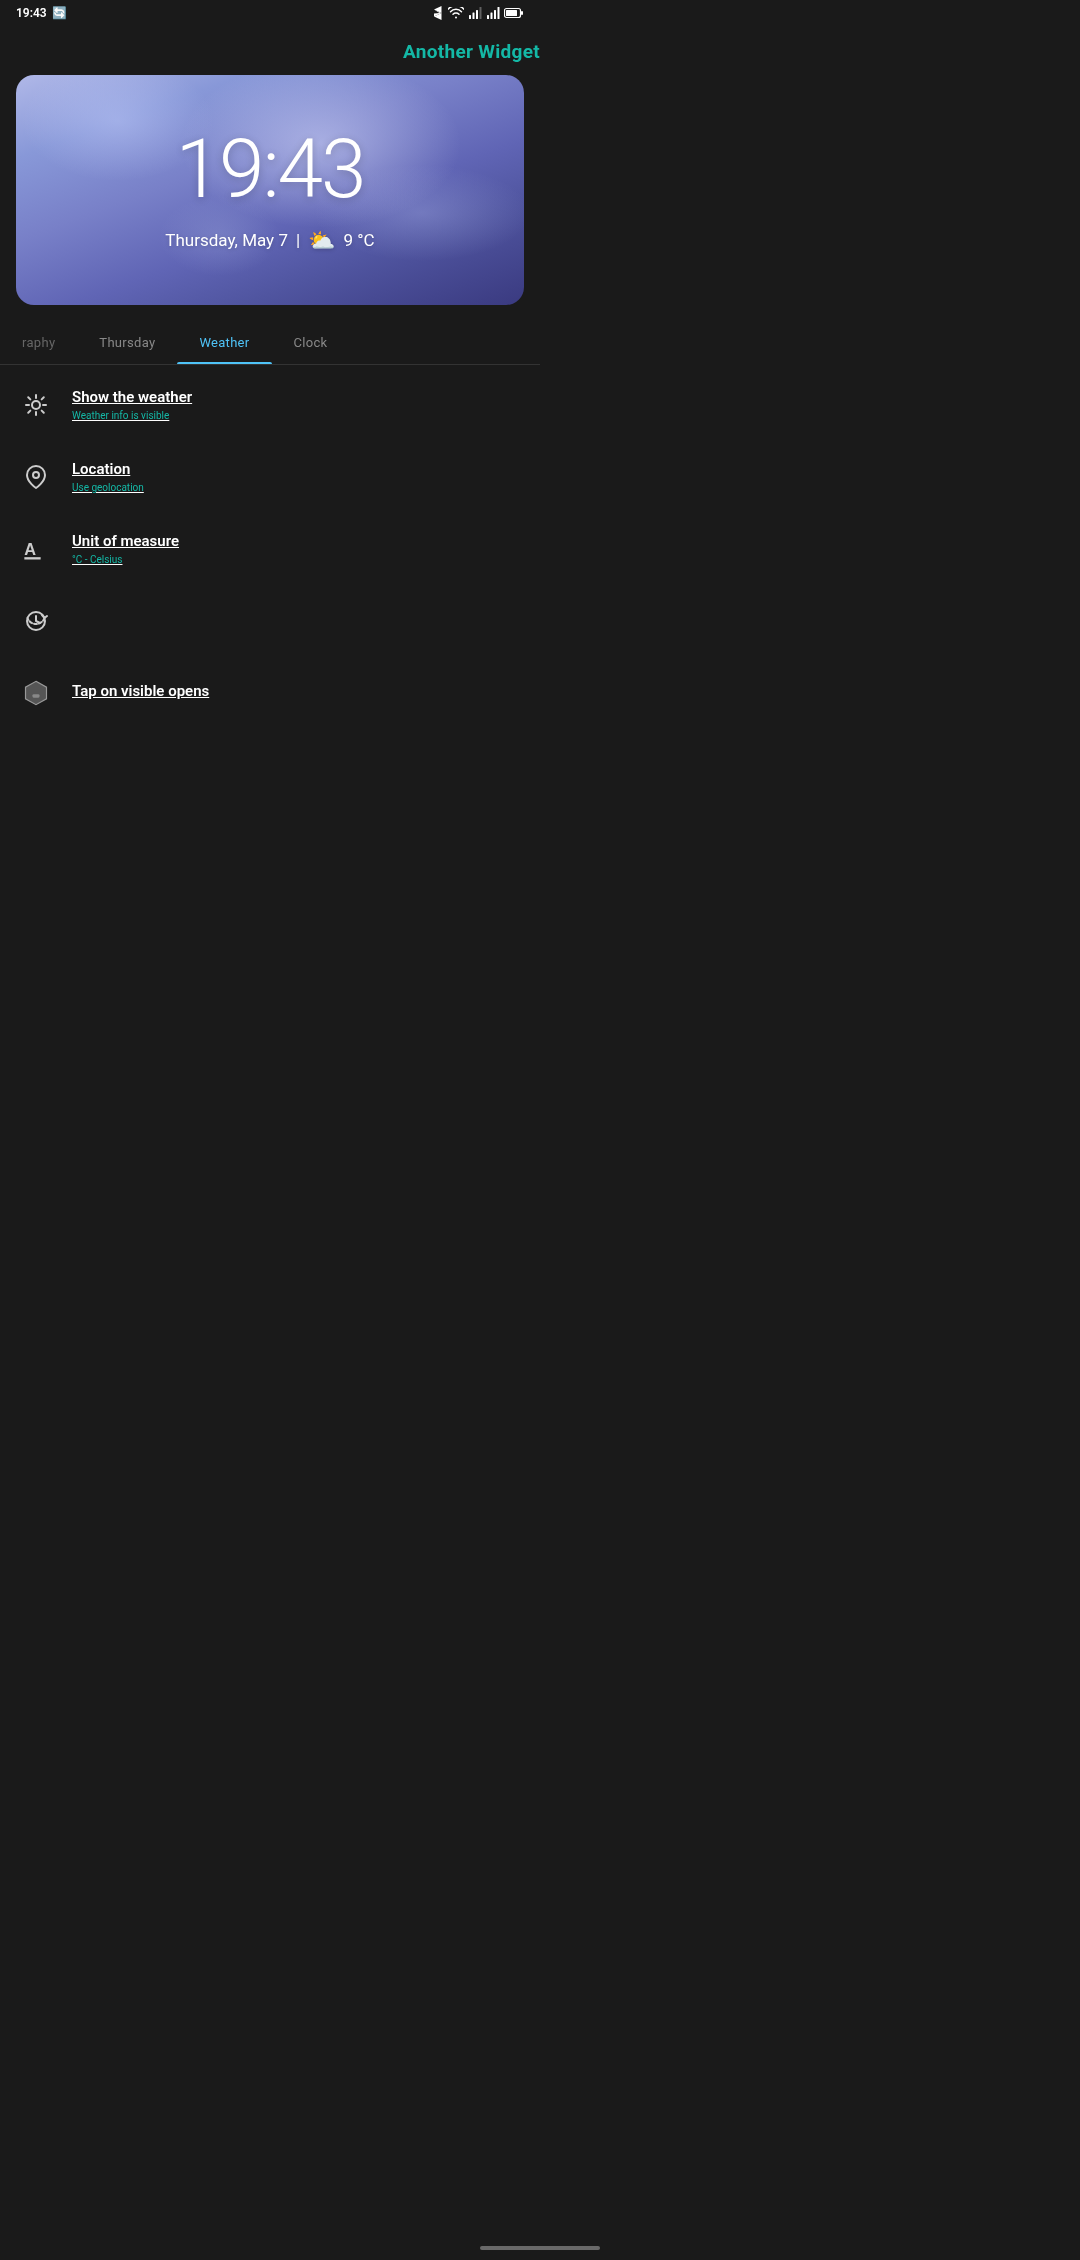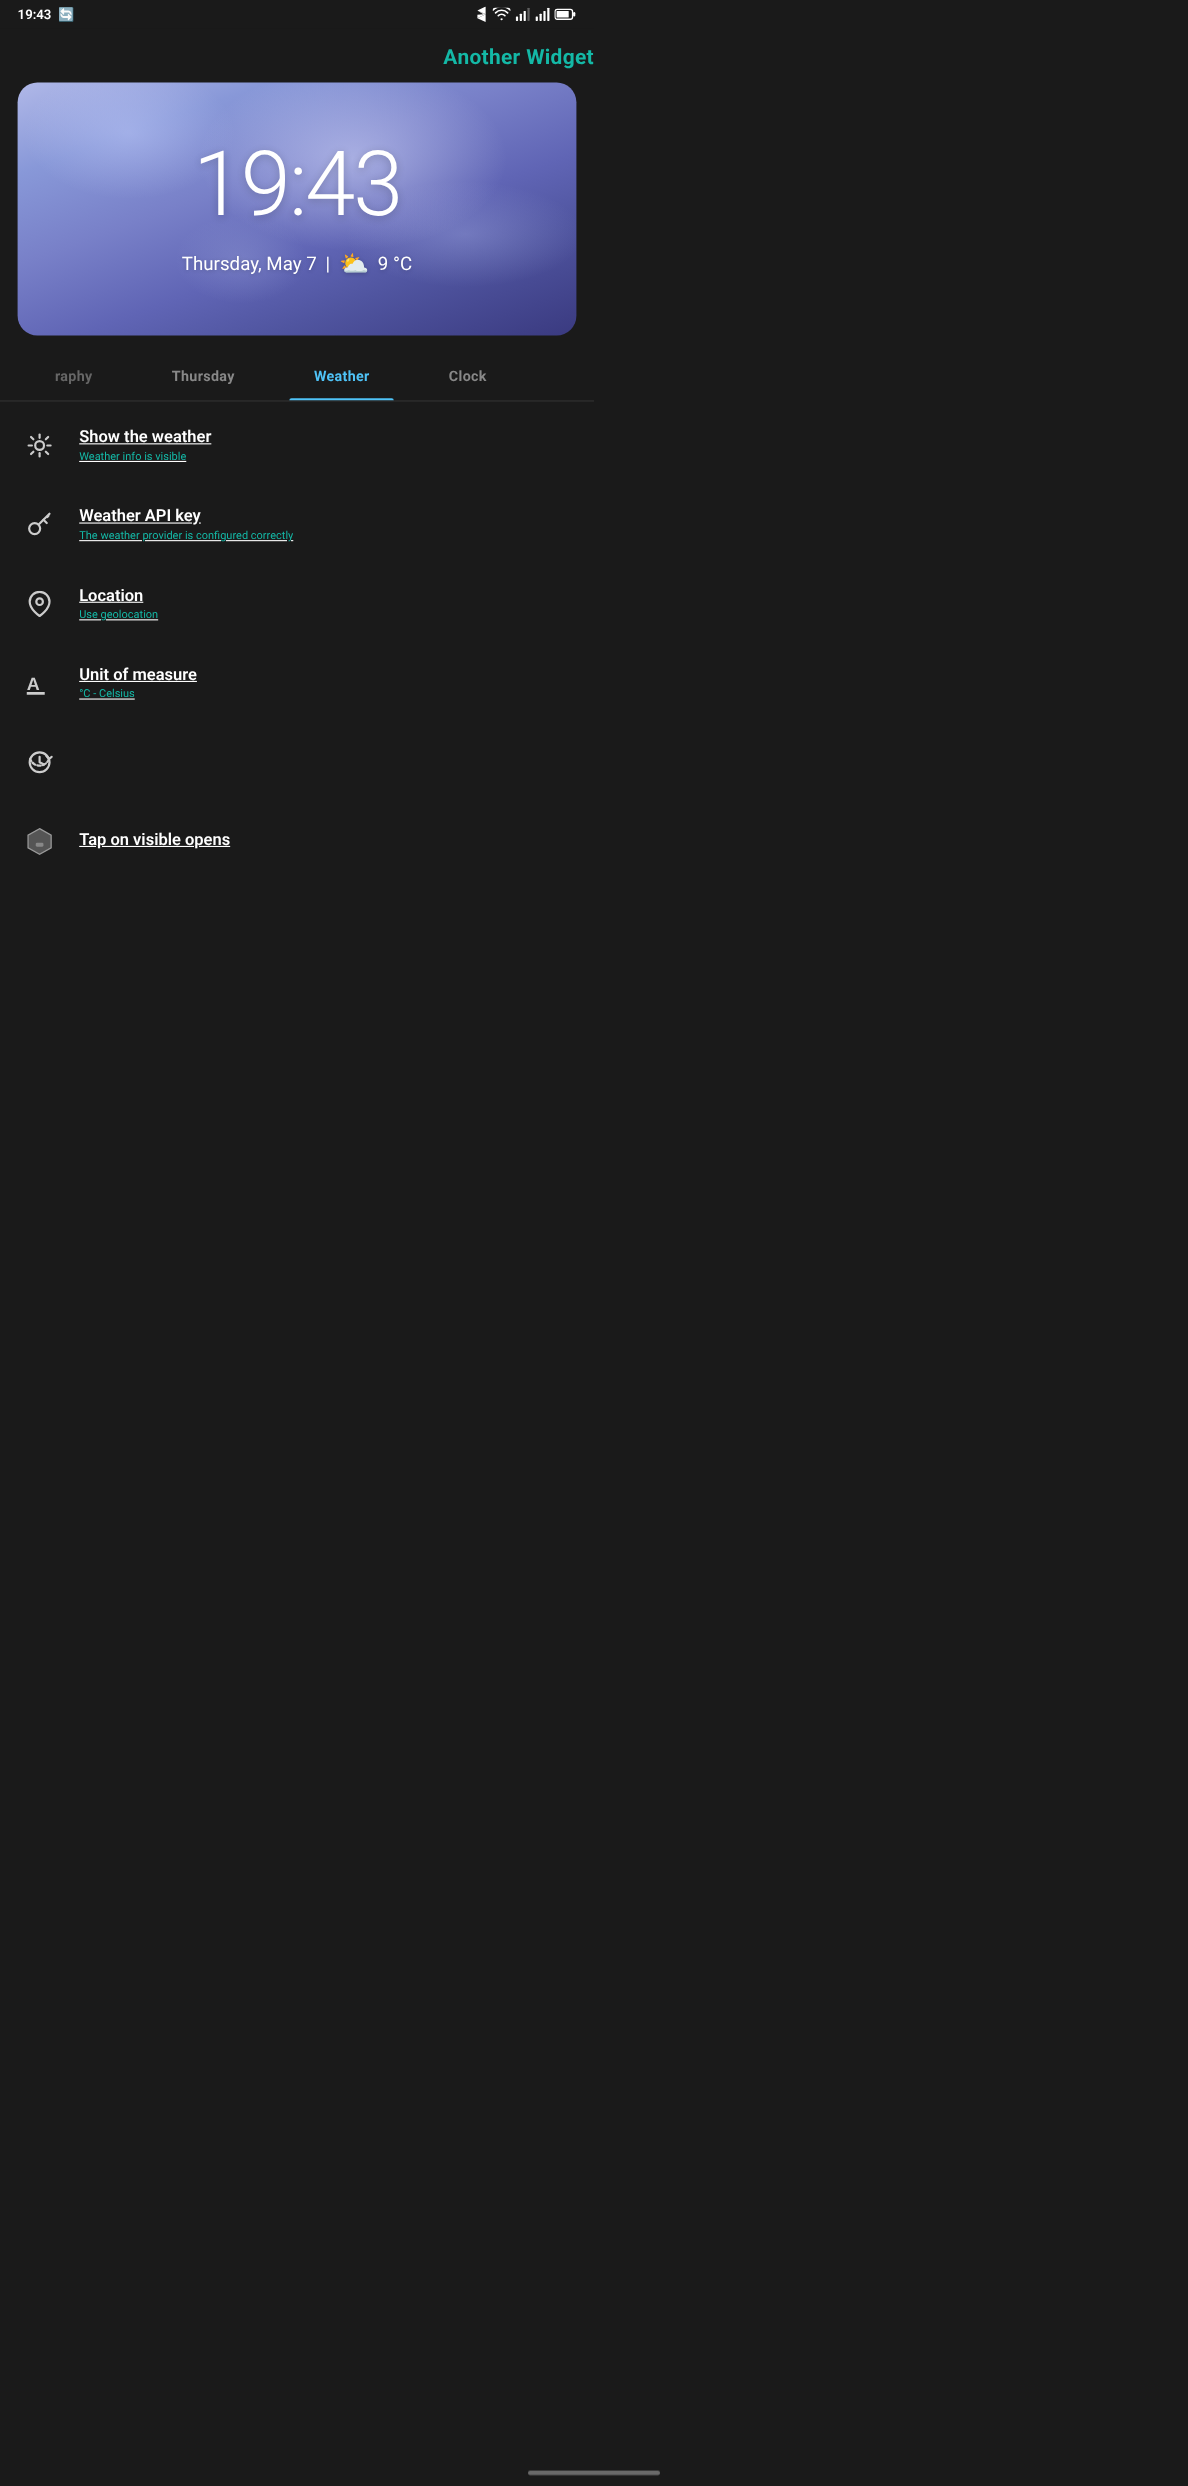--- a/index.html
+++ b/index.html
@@ -109,27 +109,26 @@
     .tabs-container {
       display: flex;
       margin-top: 16px;
       border-bottom: 1px solid #333;
       overflow-x: auto;
     }
 
     .tab-item {
       padding: 14px 22px;
       font-size: 13px;
-      font-weight: 700;
+      font-weight: 400;
       color: #888;
       cursor: pointer;
       white-space: nowrap;
       position: relative;
       letter-spacing: 0.3px;
-      margin-left: 28px;
     }
 
     .tab-item.active {
       color: #4fc3f7;
     }
 
     .tab-item.active::after {
       content: '';
       position: absolute;
       bottom: 0;
@@ -295,34 +294,20 @@
         <line x1="4.22" y1="19.78" x2="6.34" y2="17.66"></line>
         <line x1="17.66" y1="6.34" x2="19.78" y2="4.22"></line>
       </svg>
     </div>
     <div class="setting-text">
       <div class="setting-title">Show the weather</div>
       <div class="setting-subtitle">Weather info is visible</div>
     </div>
   </div>
 
-  <div class="setting-item">
-    <div class="setting-icon">
-      <svg class="icon-svg" viewBox="0 0 24 24">
-        <circle cx="7.5" cy="15.5" r="5"></circle>
-        <path d="M21 2l-9.6 9.6"></path>
-        <path d="M15.5 7.5l3 3"></path>
-        <path d="M20 4l-1 1"></path>
-      </svg>
-    </div>
-    <div class="setting-text">
-      <div class="setting-title">Weather API key</div>
-      <div class="setting-subtitle">The weather provider is configured correctly</div>
-    </div>
-  </div>
 
   <div class="setting-item">
     <div class="setting-icon">
       <svg class="icon-svg" viewBox="0 0 24 24">
         <path d="M21 10c0 7-9 13-9 13s-9-6-9-13a9 9 0 0118 0z"></path>
         <circle cx="12" cy="10" r="3"></circle>
       </svg>
     </div>
     <div class="setting-text">
       <div class="setting-title">Location</div>

